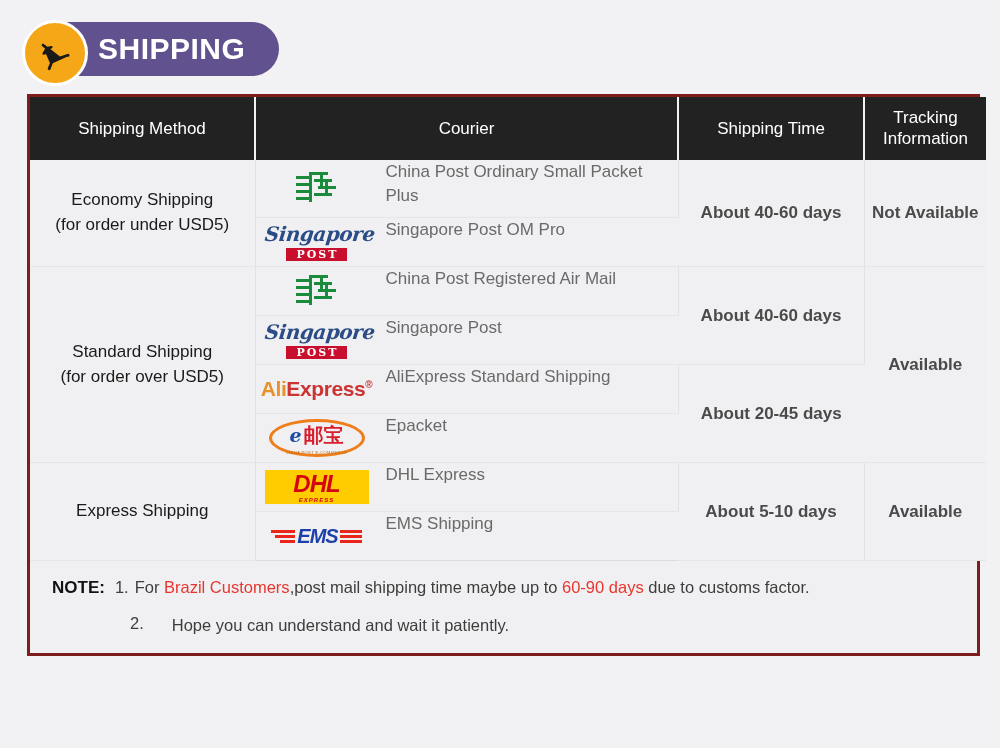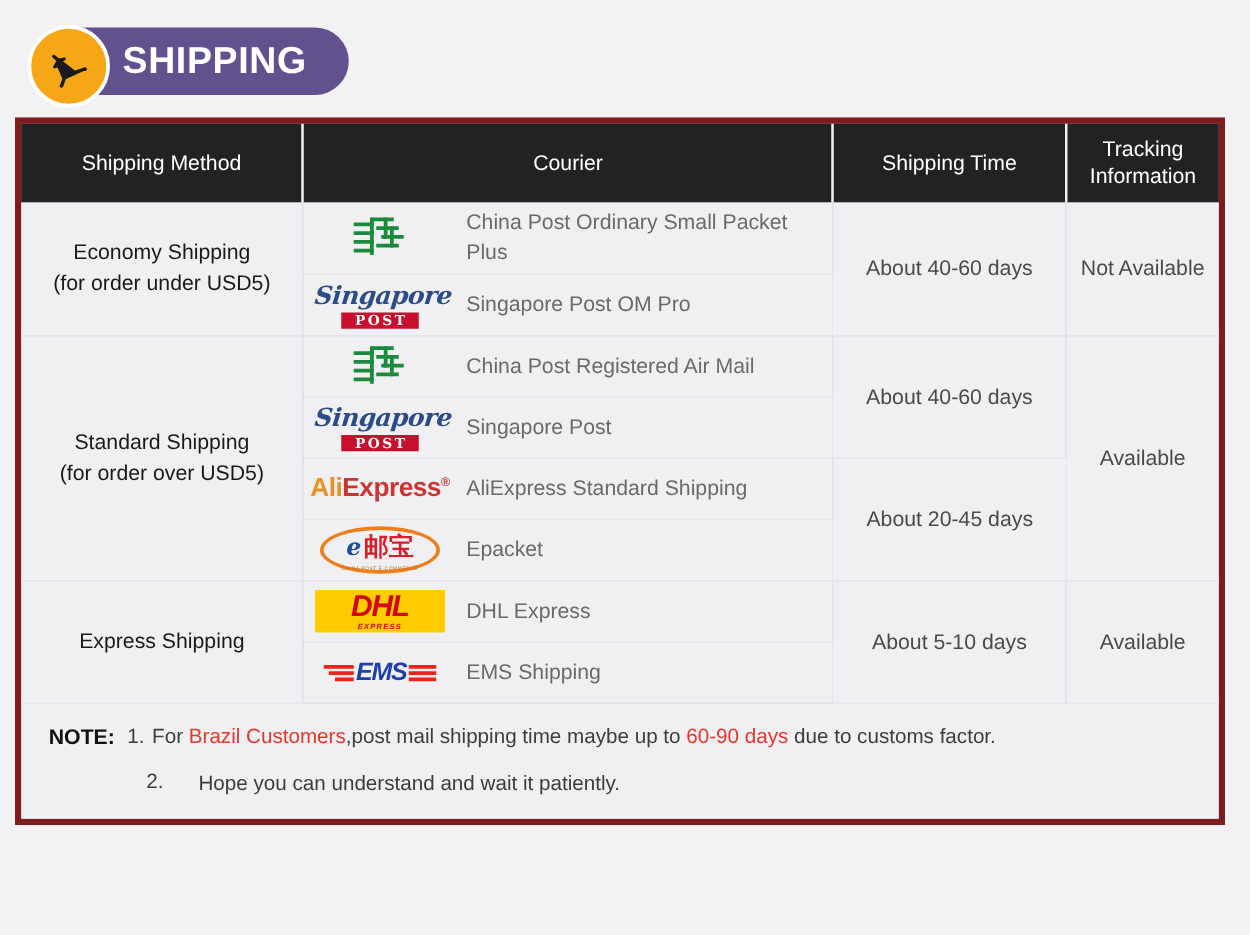--- a/index.html
+++ b/index.html
@@ -38,21 +38,21 @@
     border-radius: 50%;
     background: #f6a717;
     border: 3px solid #ffffff;
     display: flex;
     align-items: center;
     justify-content: center;
   }
   .plane-badge svg { width: 36px; height: 36px; display: block; }
 
   
-  .table-wrap { margin: 18px 20px 0 12px; border: 5px solid #7f1d1d; background: #c4b5fd; }
+  .table-wrap { margin: 18px 20px 0 27px; border: 3px solid #7f1d1d; background: #0f766e; }
   table { width: 100%; border-collapse: collapse; table-layout: fixed; }
 
   thead th {
     background: #222222;
     color: #ffffff;
     font-size: 17px;
     font-weight: normal;
     text-align: center;
     padding: 10px 4px;
     border-right: 2px solid #f2f2f4;
@@ -83,24 +83,25 @@
     color: #1a1a1a;
     font-size: 17px;
     line-height: 1.45;
     padding: 6px 8px;
   }
   .time-cell, .track-cell {
     text-align: center;
     color: #4a4a4a;
     line-height: 1.4;
     padding: 10px 6px;
+    font-weight: bold;
   }
 
   .courier-cell { padding: 0; }
-  .courier-inner { display: flex; align-items: center; height: 100%; }
+  .courier-inner { display: flex; height: 100%; }
   .logo-box {
     width: 130px;
     min-width: 130px;
     display: flex;
     align-items: center;
     justify-content: center;
     padding-right: 8px;
   }
   .courier-name {
     color: #6a6a6a;

